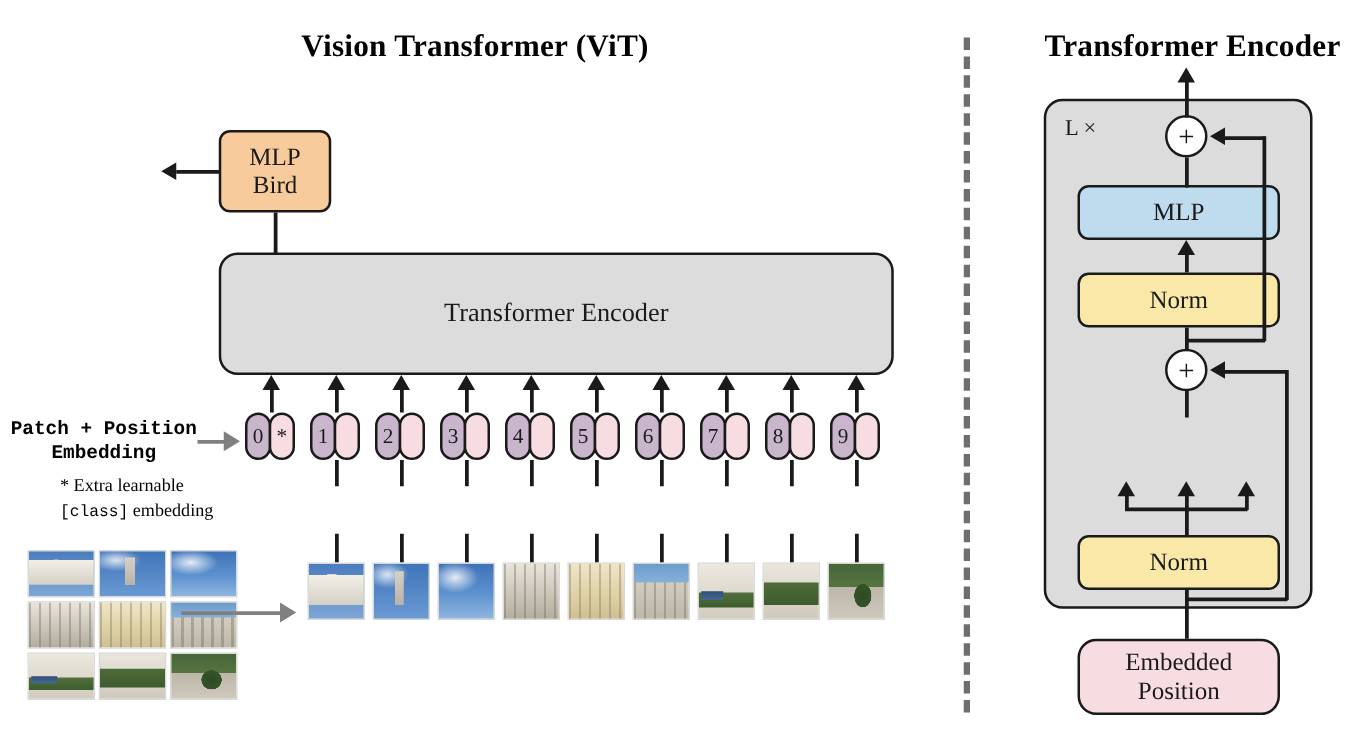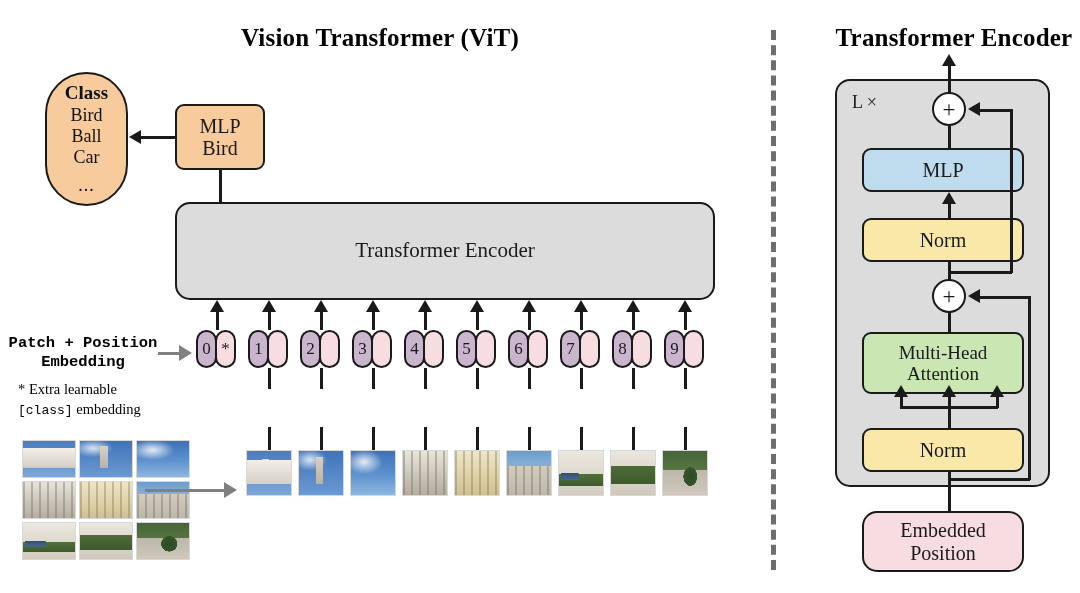--- a/index.html
+++ b/index.html
@@ -61,20 +61,21 @@
     font-size: 15.5px;
     text-align: center;
     color: #000;
     line-height: 1.22;
   }
   .note-label {
     font-size: 14.5px;
     color: #000;
     line-height: 1.35;
     text-align: left;
+    margin-left: 30px;
   }
   .mono { font-family: "Liberation Mono", "DejaVu Sans Mono", monospace; font-size: 13px; }
 
   
   .tok-group { position: absolute; display: flex; align-items: flex-start; }
   .pill {
     width: 21px; height: 38px;
     border: 2.5px solid #1a1a1a;
     border-radius: 11px;
     display: flex; align-items: center; justify-content: center;
@@ -197,27 +198,20 @@
     gap: 3px;
   }
 </style>
 </head>
 <body>
 
 <div id="canvas">
 
   <div class="abs panel-title" style="left:180px; top:24px; width:400px;">Vision Transformer (ViT)</div>
 
-  <div class="abs class-stadium" style="left:45px; top:72px; width:83px; height:134px;">
-    <div class="cls-head">Class</div>
-    <div class="cls-item">Bird</div>
-    <div class="cls-item">Ball</div>
-    <div class="cls-item">Car</div>
-    <div class="cls-dots">...</div>
-  </div>
 
   <div class="abs hline" style="left:141px; top:136px; width:36px;"></div>
   <div class="abs arrow-left" style="left:129px; top:130px;"></div>
 
   <div class="abs box box-r8" style="left:175px; top:104px; width:90px; height:66px; background:#f8cb9c; flex-direction:column; font-size:20px;">
     <div>MLP</div>
     <div>Bird</div>
   </div>
 
   <div class="abs vline" style="left:219px; top:170px; height:34px;"></div>
@@ -376,24 +370,20 @@
   </div>
 
   <div class="abs box box-r8" style="left:862px; top:218px; width:162px; height:44px; background:#fae8a8; font-size:20px;">
     <span>Norm</span>
   </div>
 
   <div class="abs plus-node" style="left:932px; top:279px;">
     <span>+</span>
   </div>
 
-  <div class="abs box box-r8" style="left:862px; top:332px; width:162px; height:62px; background:#c9e6b3; flex-direction:column; font-size:19px;">
-    <div>Multi-Head</div>
-    <div>Attention</div>
-  </div>
 
   <div class="abs box box-r8" style="left:862px; top:428px; width:162px; height:44px; background:#fae8a8; font-size:20px;">
     <span>Norm</span>
   </div>
 
   <div class="abs box box-r14" style="left:862px; top:511px; width:162px; height:61px; background:#f7dde2; flex-direction:column; font-size:20px;">
     <div>Embedded</div>
     <div>Position</div>
   </div>
 

